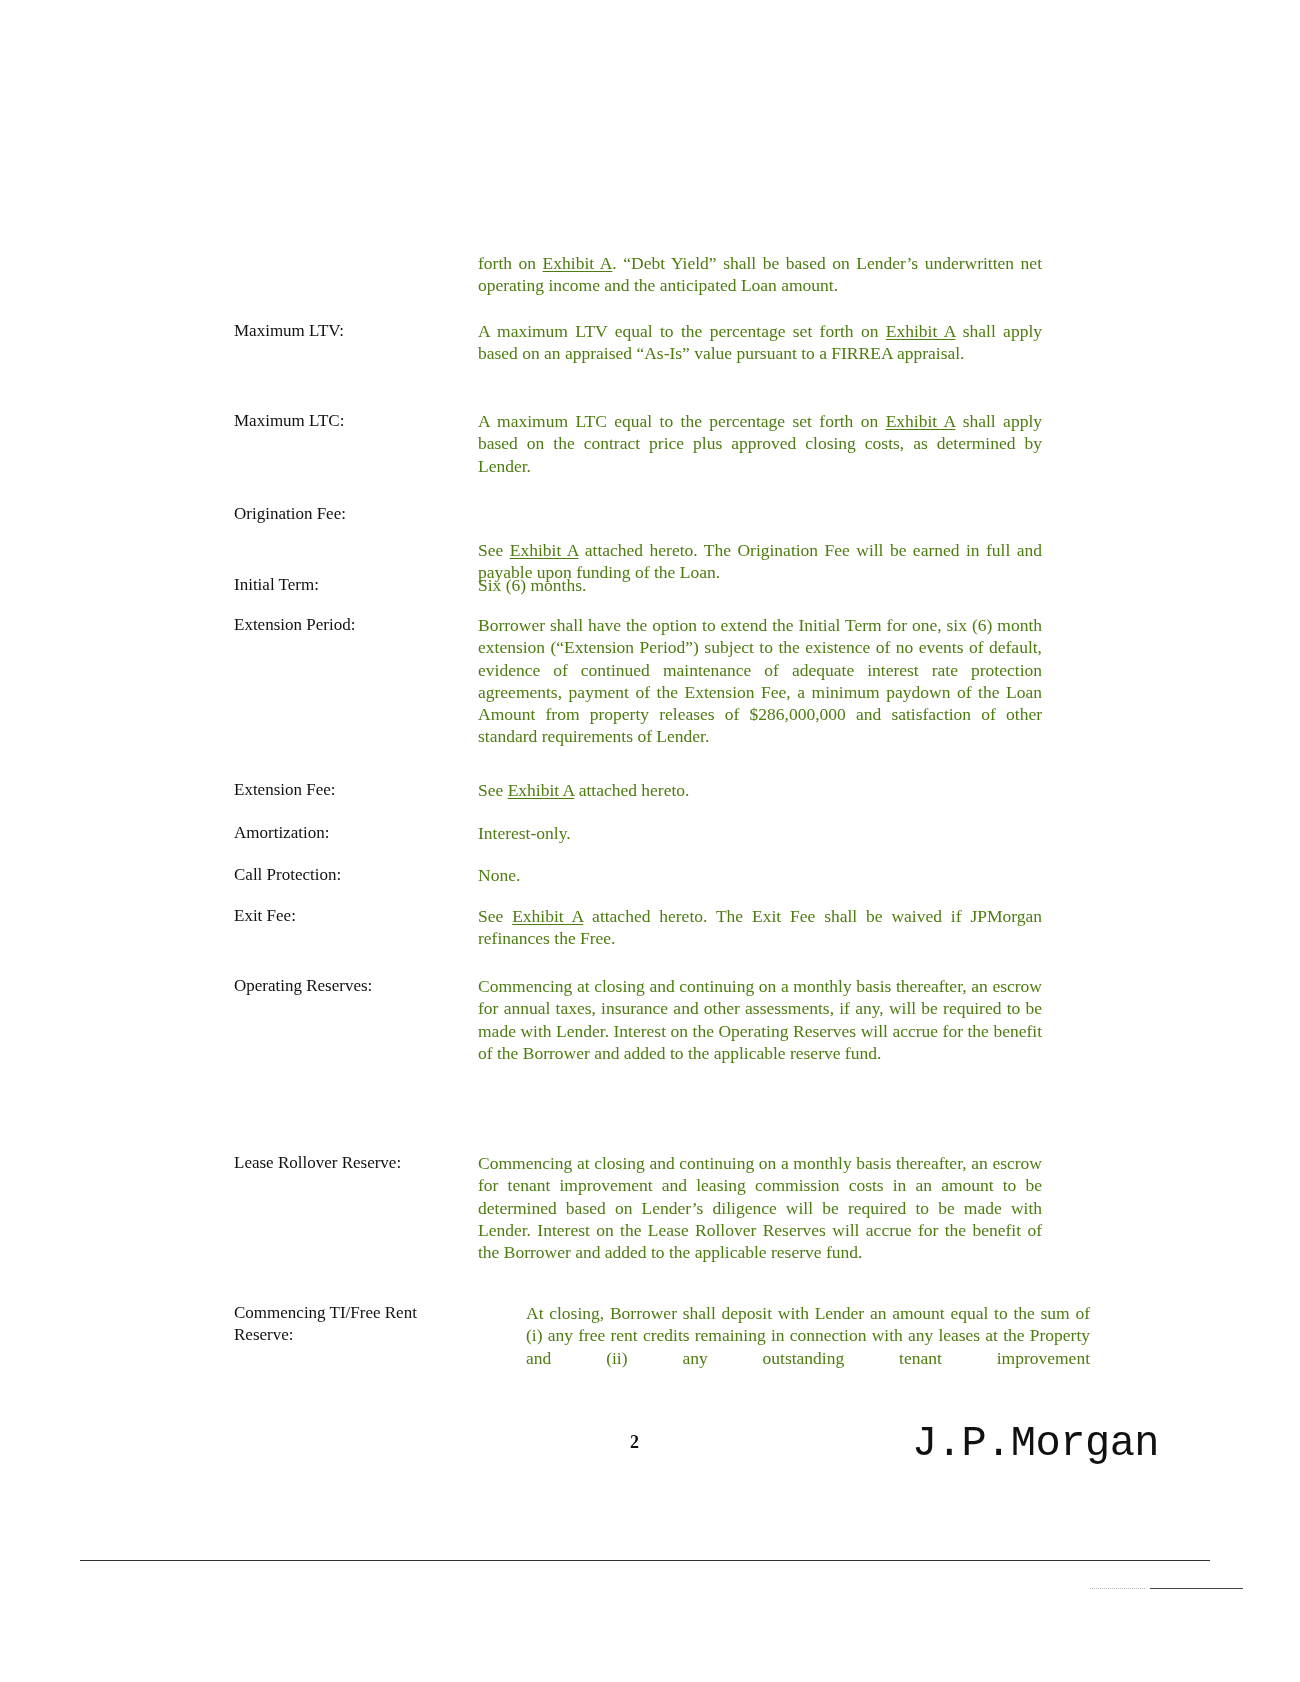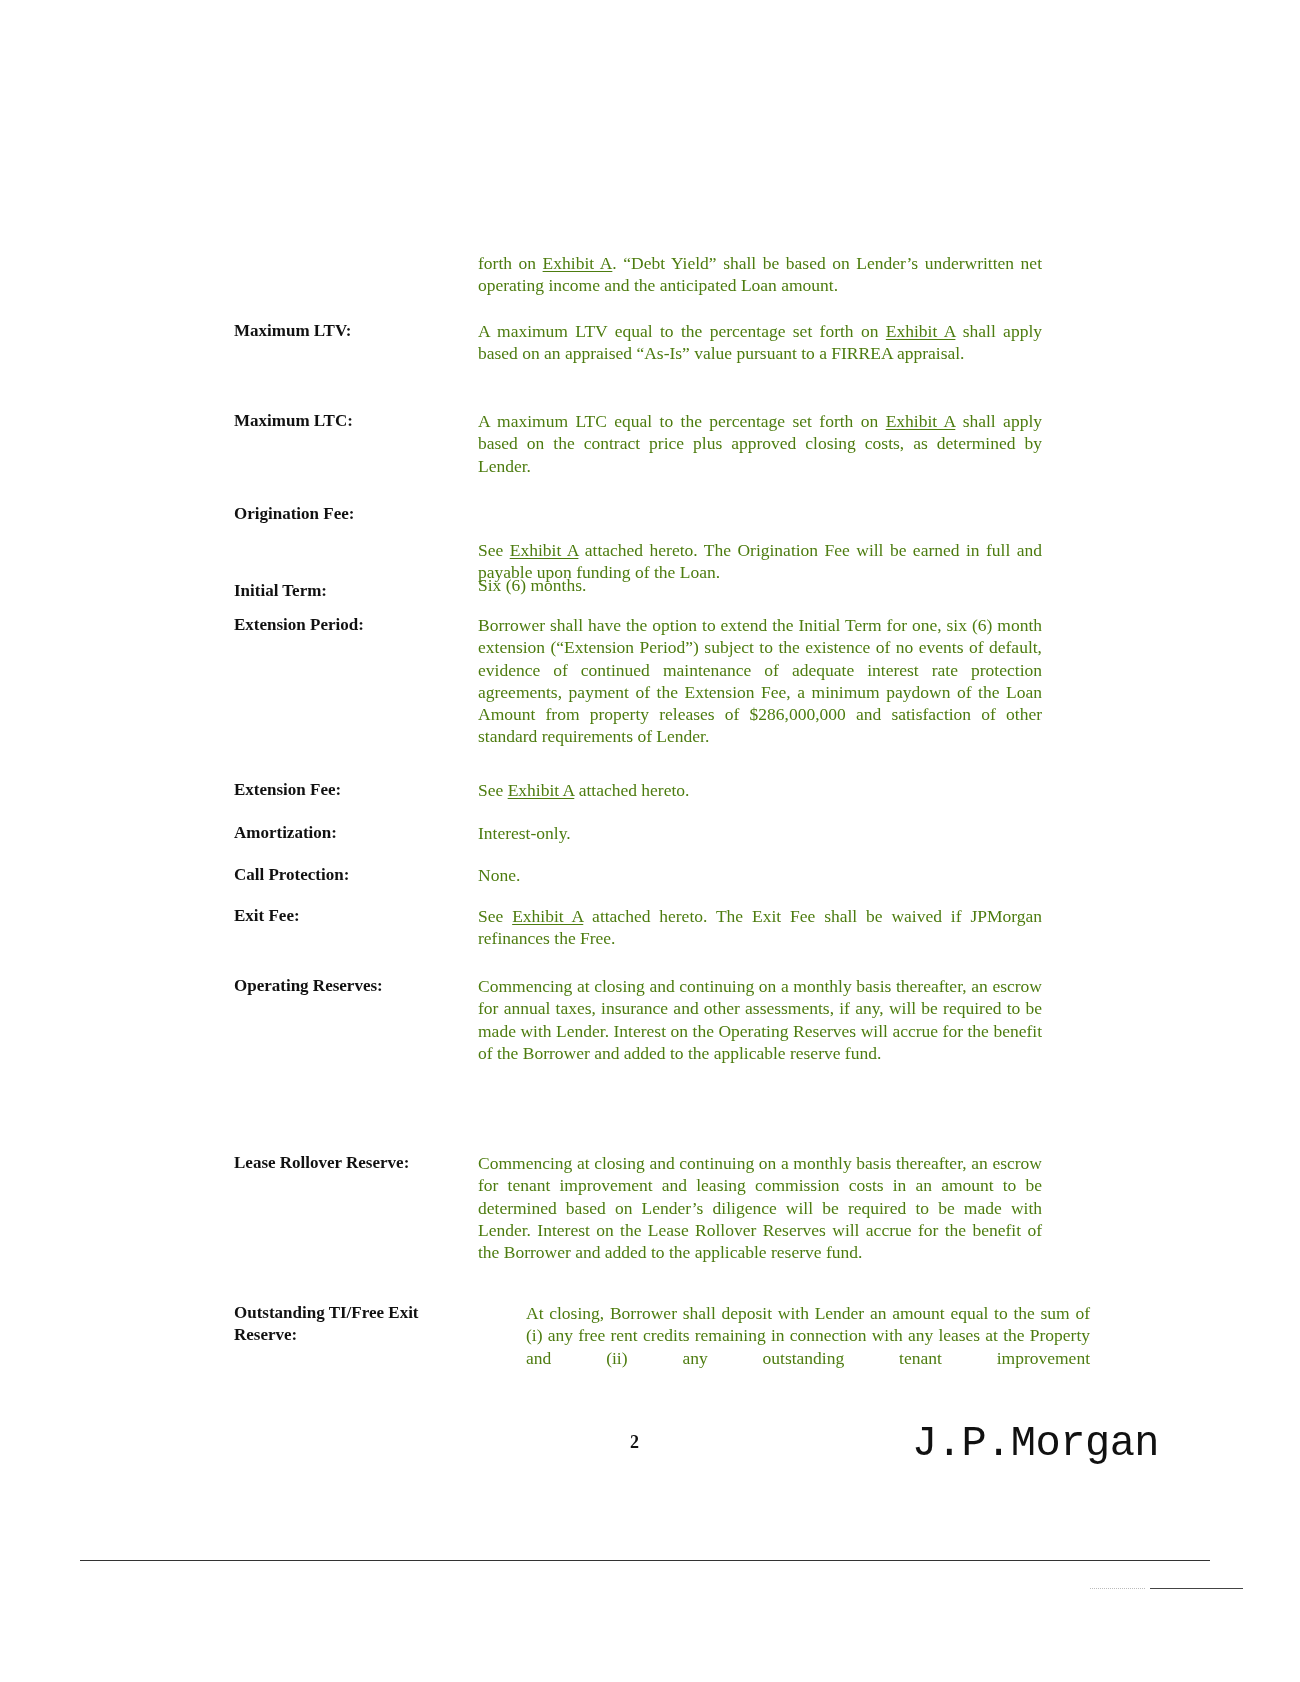--- a/index.html
+++ b/index.html
@@ -1,18 +1,18 @@
 <!DOCTYPE html>
 <html><head>
 <meta charset="utf-8">
 <style>
   html, body { margin: 0; padding: 0; background: #ffffff; }
   body { width: 1300px; height: 1682px; position: relative; overflow: hidden;
          font-family: "Liberation Serif", "DejaVu Serif", serif; color: #111; }
-  .label { position: absolute; left: 234px; width: 240px; font-weight: bold;
+  .label { position: absolute; left: 234px; width: 240px; font-weight: normal;
            font-size: 17px; line-height: 22.3px; color: #111; }
   .body { position: absolute; left: 478px; width: 564px; font-size: 17.5px;
           line-height: 22.3px; text-align: justify; color: #4d7c0f; }
   .u { text-decoration: underline; text-underline-offset: 2px; }
   .pagenum { position: absolute; left: 630px; top: 1432px; font-size: 18px; font-weight: bold; }
   .logo { position: absolute; left: 912px; top: 1420px; font-size: 42px; letter-spacing: -0.5px; color: #111; font-family: Liberation Mono, monospace; }
   .rule1 { position: absolute; left: 80px; top: 1560px; width: 1130px; height: 0; border-top: 1.5px solid #333; }
   .rule2 { position: absolute; left: 1150px; top: 1588px; width: 93px; height: 0; border-top: 1px solid #444; }
   .rule2-faint { position: absolute; left: 1090px; top: 1588px; width: 55px; height: 0; border-top: 1px dotted #bbb; }
 </style>
@@ -33,21 +33,21 @@
   <div class="label" style="top:410px;">Maximum LTC:</div>
   <div class="body" style="top:410px;">
     <span>A maximum LTC equal to the percentage set forth on </span><span class="u">Exhibit A</span><span> shall apply based on the contract price plus approved closing costs, as determined by Lender.</span>
   </div>
 
   <div class="label" style="top:503px;">Origination Fee:</div>
   <div class="body" style="top:503px;margin-top:36px;">
     <span>See </span><span class="u">Exhibit A</span><span> attached hereto.  The Origination Fee will be earned in full and payable upon funding of the Loan.</span>
   </div>
 
-  <div class="label" style="top:574px;margin-top:6px;">Initial Term:</div>
+  <div class="label" style="top:574px;">Initial Term:</div>
   <div class="body" style="top:574px;">
     <span>Six (6) months.</span>
   </div>
 
   <div class="label" style="top:614px;">Extension Period:</div>
   <div class="body" style="top:614px;">
     <span>Borrower shall have the option to extend the Initial Term for one, six (6) month extension (“Extension Period”) subject to the existence of no events of default, evidence of continued maintenance of adequate interest rate protection agreements, payment of the Extension Fee, a minimum paydown of the Loan Amount from property releases of $286,000,000 and satisfaction of other standard requirements of Lender.</span>
   </div>
 
   <div class="label" style="top:779px;">Extension Fee:</div>
@@ -73,21 +73,21 @@
   <div class="label" style="top:975px;">Operating Reserves:</div>
   <div class="body" style="top:975px;">
     <span>Commencing at closing and continuing on a monthly basis thereafter, an escrow for annual taxes, insurance and other assessments, if any, will be required to be made with Lender.  Interest on the Operating Reserves will accrue for the benefit of the Borrower and added to the applicable reserve fund.</span>
   </div>
 
   <div class="label" style="top:1152px;">Lease Rollover Reserve:</div>
   <div class="body" style="top:1152px;">
     <span>Commencing at closing and continuing on a monthly basis thereafter, an escrow for tenant improvement and leasing commission costs in an amount to be determined based on Lender’s diligence will be required to be made with Lender.  Interest on the Lease Rollover Reserves will accrue for the benefit of the Borrower and added to the applicable reserve fund.</span>
   </div>
 
-  <div class="label" style="top:1302px; width:230px;">Outstanding TI/Free Exit Reserve:</div>
+  <div class="label" style="top:1302px; width:230px;">Commencing TI/Free Rent Reserve:</div>
   <div class="body" style="top:1302px; text-align-last: justify; margin-left: 48px;">
     <span>At closing, Borrower shall deposit with Lender an amount equal to the sum of (i) any free rent credits remaining in connection with any leases at the Property and (ii) any outstanding tenant improvement</span>
   </div>
 
   <div class="pagenum">2</div>
   <div class="logo">J.P.Morgan</div>
 
   <div class="rule1"></div>
   <div class="rule2-faint"></div>
   <div class="rule2"></div>

